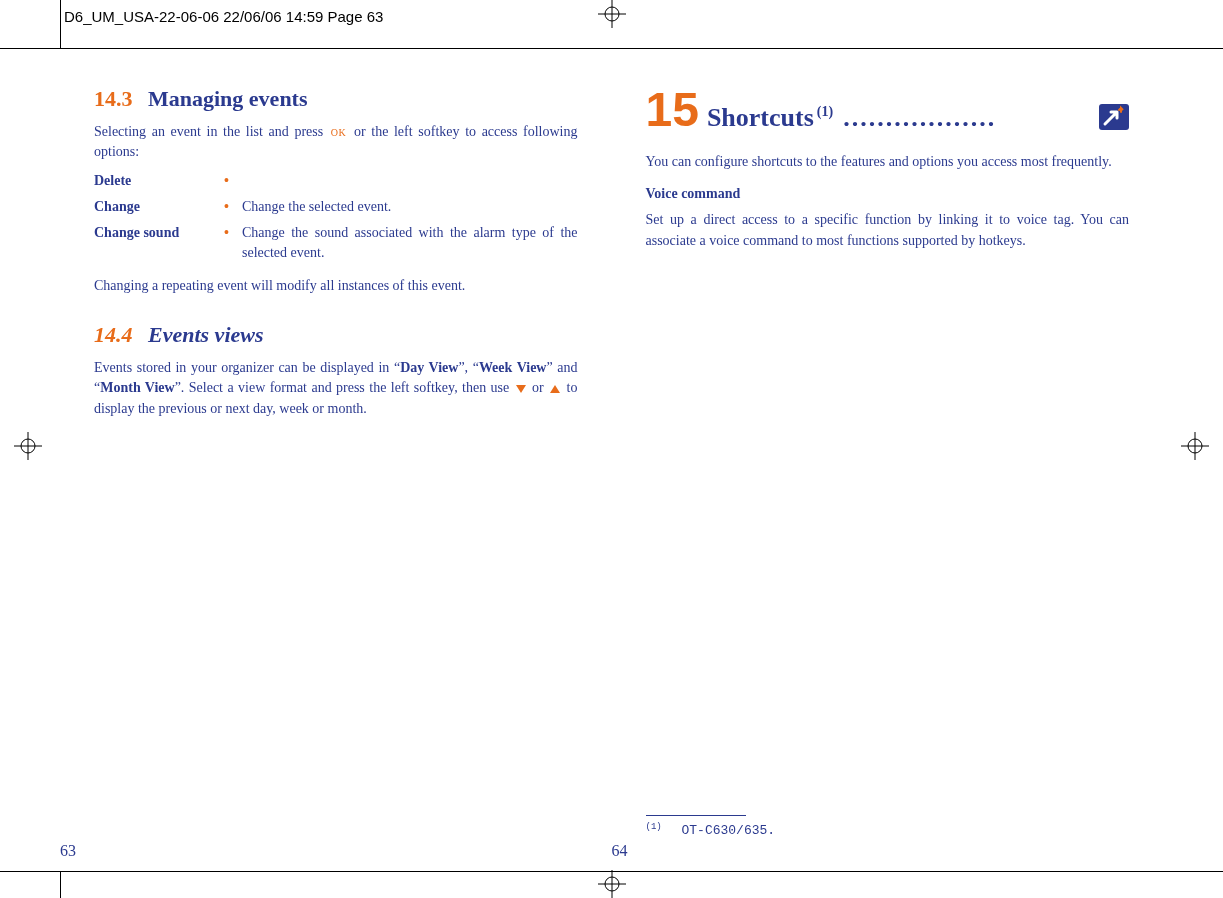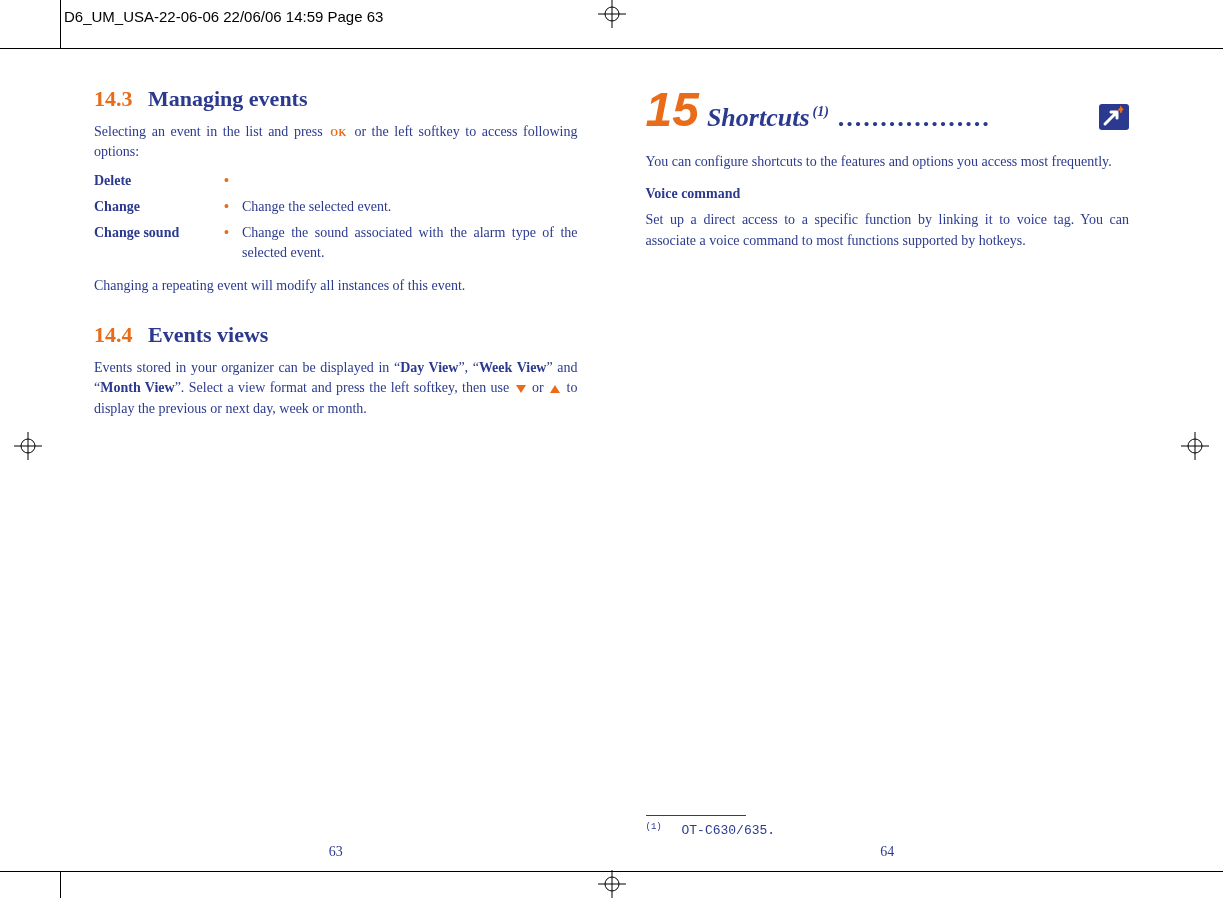--- a/index.html
+++ b/index.html
@@ -100,21 +100,21 @@
     color: #e86c1a;
     font-weight: bold;
     width: 18px;
     flex-shrink: 0;
   }
   .opt-desc { flex: 1; }
   .ok-icon {
     display: inline-block;
     vertical-align: middle;
     font-size: 10px;
-    font-weight: bold;
+    font-weight: normal;
     color: #e86c1a;
     letter-spacing: 0.5px;
     margin: 0 2px;
   }
   .tri-down, .tri-up {
     display: inline-block;
     width: 0; height: 0;
     vertical-align: middle;
     margin: 0 2px;
   }
@@ -127,21 +127,20 @@
     border-left: 5px solid transparent;
     border-right: 5px solid transparent;
     border-bottom: 8px solid #e86c1a;
   }
   .chapter-heading {
     display: flex;
     align-items: baseline;
     margin-bottom: 18px;
     white-space: nowrap;
     position: relative;
-    font-style: italic;
   }
   .chapter-num {
     font-family: Arial, Helvetica, sans-serif;
     font-size: 48px;
     font-weight: bold;
     color: #e86c1a;
     margin-right: 8px;
     line-height: 1;
   }
   .chapter-title {
@@ -191,22 +190,21 @@
   .footnote-mark {
     font-size: 9px;
     vertical-align: super;
     margin-right: 12px;
   }
   .page-num {
     position: absolute;
     bottom: 12px;
     left: 0;
     right: 0;
-    text-align: center;
-    font-size: 14px;
+    font-size: 16px;
     color: #2b3a8f;
   }
   .bold { font-weight: bold; }
   
   .reg {
     position: absolute;
     width: 28px; height: 28px;
   }
   .reg svg { width: 100%; height: 100%; display: block; }
   .reg-top { top: 0px; left: 598px; }
@@ -279,21 +277,21 @@
       <span class="opt-desc">Change the selected event.</span>
     </div>
     <div class="opt-row">
       <span class="opt-label">Change sound</span>
       <span class="opt-bullet">•</span>
       <span class="opt-desc">Change the sound associated with the alarm type of the selected event.</span>
     </div>
 
     <p class="body-text" style="margin-top:12px;">Changing a repeating event will modify all instances of this event.</p>
 
-    <div class="section-heading" style="margin-top:26px;">
+    <div class="section-heading" style="margin-top:26px;font-style:italic;">
       <span class="section-num">14.4</span>
       <span class="section-title">Events views</span>
     </div>
 
     <p class="body-text">
       <span>Events stored in your organizer can be displayed in “</span><span class="bold">Day View</span><span>”, “</span><span class="bold">Week View</span><span>” and “</span><span class="bold">Month View</span><span>”. Select a view format and press the left softkey, then use </span><span class="tri-down"></span><span> or </span><span class="tri-up"></span><span> to display the previous or next day, week or month.</span>
     </p>
 
     <div class="page-num">63</div>
   </div>

